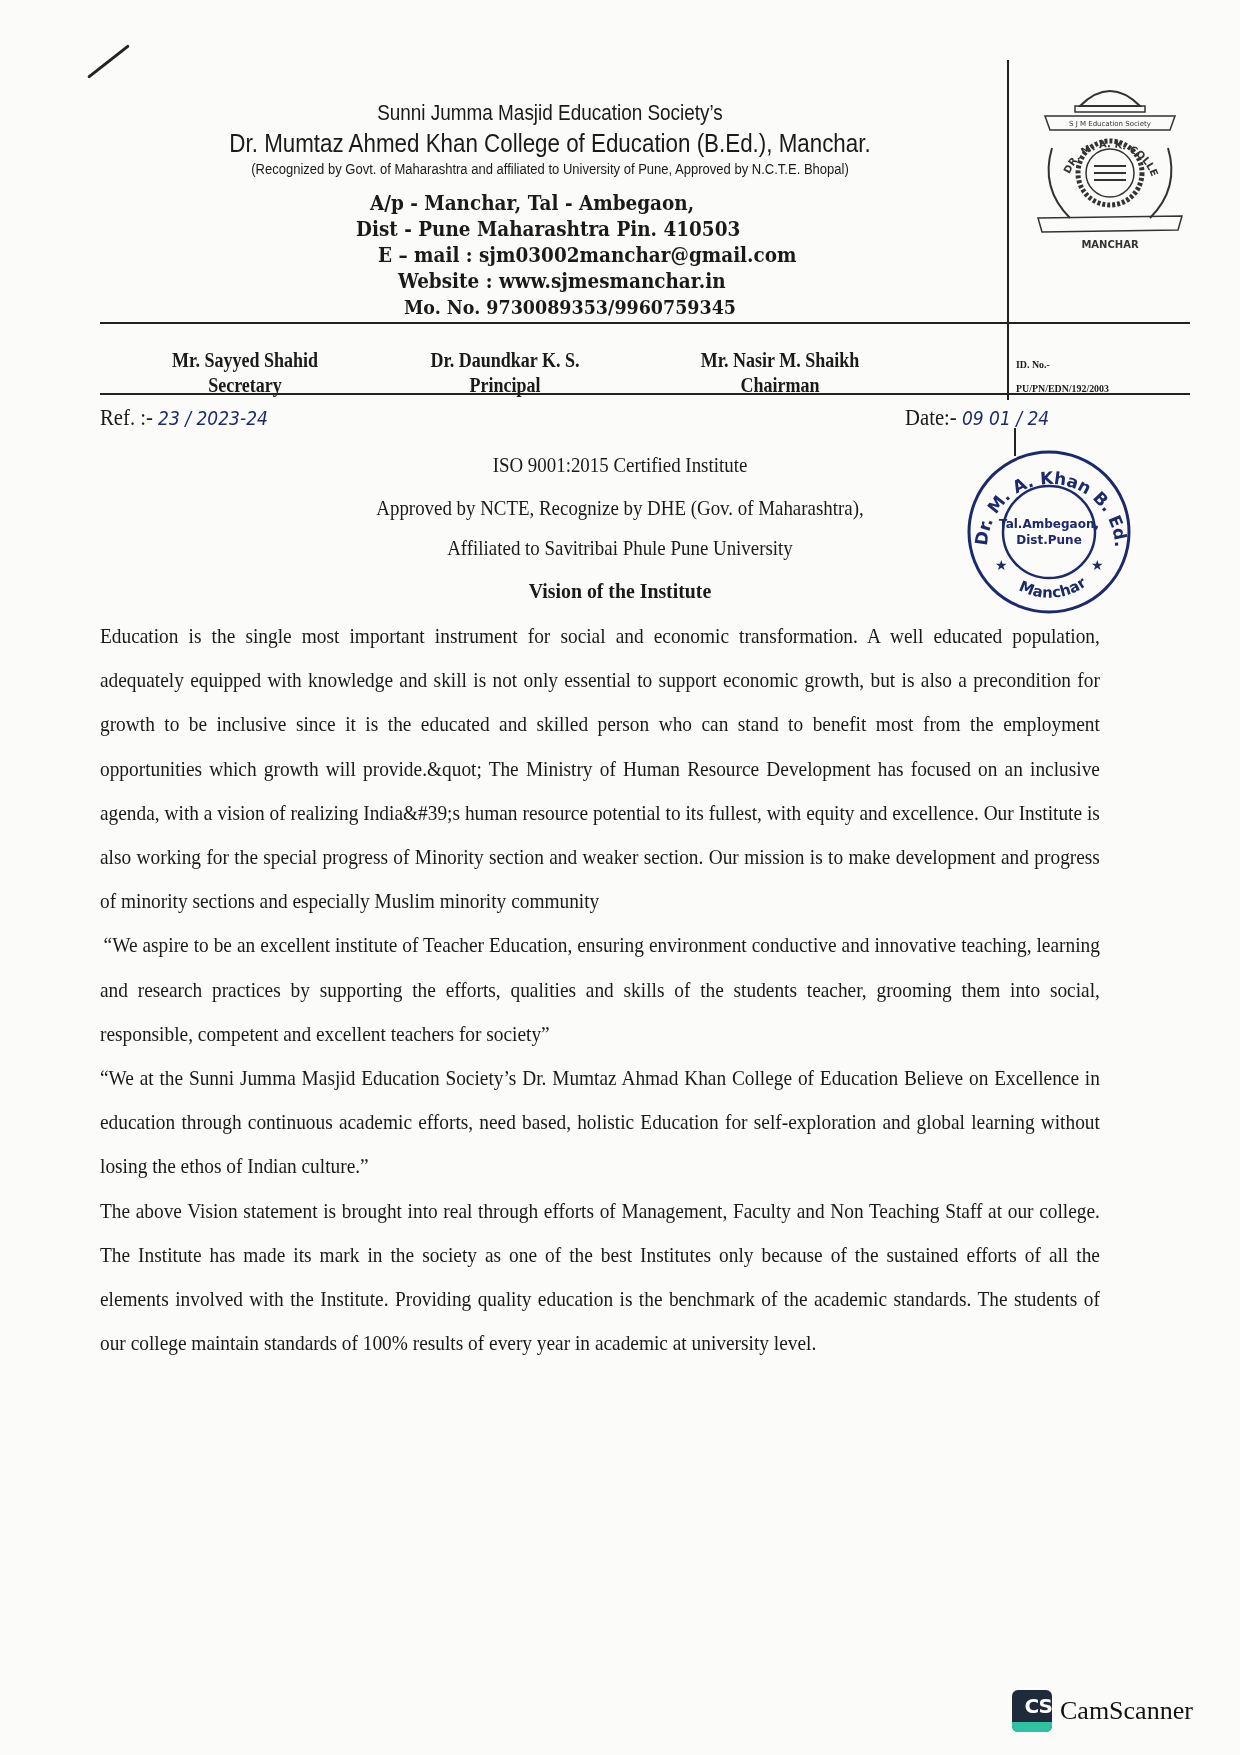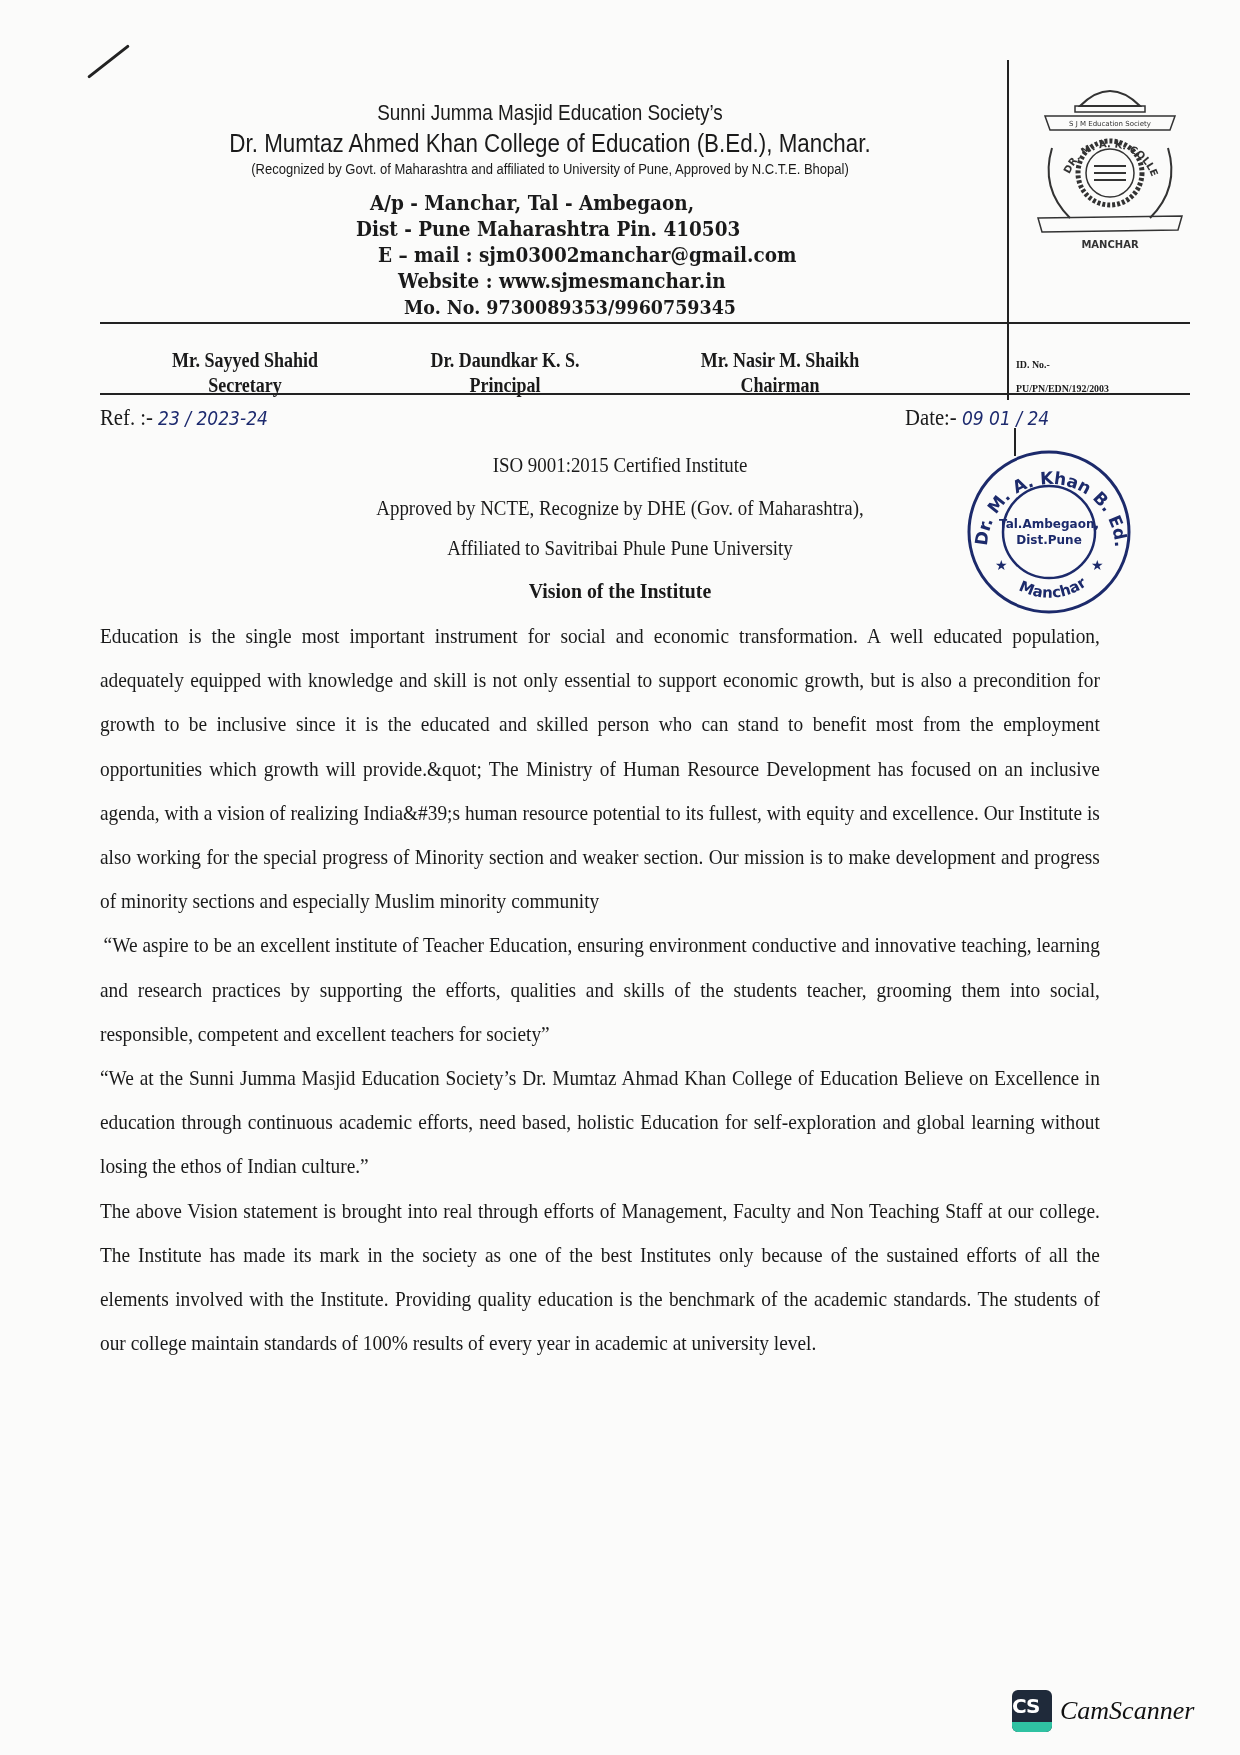--- a/index.html
+++ b/index.html
@@ -22,23 +22,23 @@
   .date { left:905px; top:405px; font-size:23px; transform:scaleX(0.9); transform-origin:left; }
   .date-tick { left:1014px; top:428px; width:2px; height:28px; background:#222; }
   .center-line { left:200px; width:840px; text-align:center; font-size:21px; transform:scaleX(0.9); }
   .vision { font-weight:bold; font-size:22px; }
   .body-text { left:100px; width:1000px; font-size:21.5px; line-height:44.2px; text-align:justify; transform:scaleX(0.9); transform-origin:left top; width:1111px; }
   .body-text p { margin:0; }
   .p-indent { text-indent:4px; }
   .stamp { left:965px; top:448px; width:168px; height:168px; }
   .logo { left:1030px; top:68px; width:160px; height:185px; }
   .cs-badge { left:1012px; top:1690px; width:40px; height:42px; border-radius:6px; background:#1f2a3a; overflow:hidden; }
-  .cs-badge .cs-text { position:absolute; left:0; right:0; top:4px; text-align:left; color:#fff; font-family:"DejaVu Sans", sans-serif; font-weight:bold; font-size:20px; letter-spacing:-1px; }
+  .cs-badge .cs-text { position:absolute; left:0; right:0; top:4px; text-align:right; color:#fff; font-family:"DejaVu Sans", sans-serif; font-weight:bold; font-size:20px; letter-spacing:-1px; }
   .cs-badge .cs-stripe { position:absolute; left:0; right:0; bottom:0; height:10px; background:#2fc2a2; }
-  .cs-name { left:1060px; top:1696px; font-size:26px; font-family:"Liberation Serif", serif; color:#111;font-style:italic; }
+  .cs-name { left:1060px; top:1696px; font-size:26px; font-family:"Liberation Serif", serif; color:#111; }
 </style>
 </head>
 <body>
 
 <div class="abs pen-mark"></div>
 
 <div class="abs hdr h1">Sunni Jumma Masjid Education Society’s</div>
 <div class="abs hdr h2">Dr. Mumtaz Ahmed Khan College of Education (B.Ed.), Manchar.</div>
 <div class="abs hdr h3">(Recognized by Govt. of Maharashtra and affiliated to University of Pune, Approved by N.C.T.E. Bhopal)</div>
 

